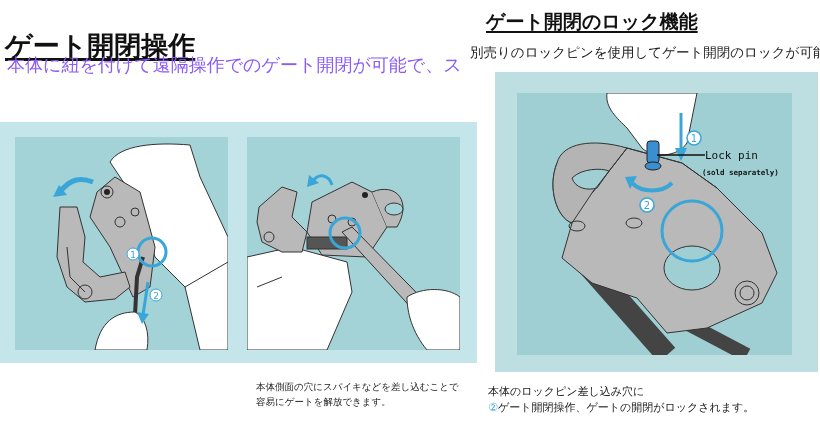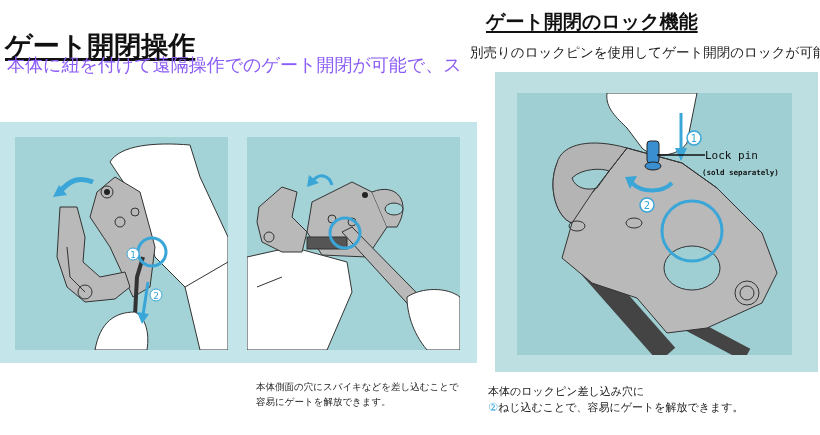--- a/index.html
+++ b/index.html
@@ -159,15 +159,15 @@
 
     <line x1="140" y1="62" x2="188" y2="62" stroke="#111" stroke-width="1.5"></line>
     <text x="188" y="66" class="label-lockpin">Lock pin</text>
     <text x="185" y="82" class="label-sold">(sold separately)</text>
   </svg>
 </div>
 
 <div class="abs cap-right" style="left:488px;top:384px;">
   <div>本体のロックピン差し込み穴に</div>
   <div>
-    <span class="num">②</span><span>ねじ込むことで、容易にゲートを解放できます。</span>
+    <span class="num">②</span><span>ゲート開閉操作、ゲートの開閉がロックされます。</span>
   </div>
 </div>
 
 </body></html>

